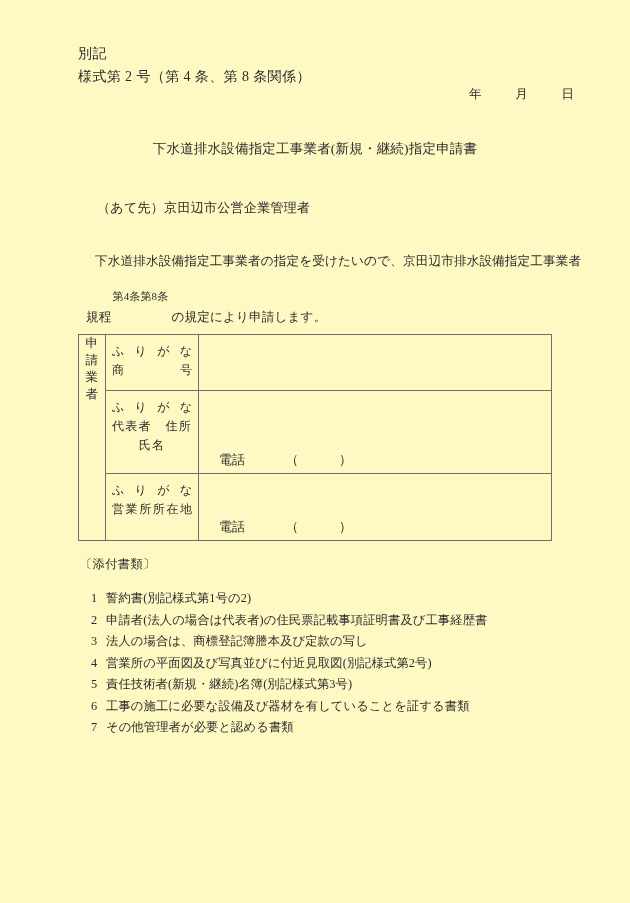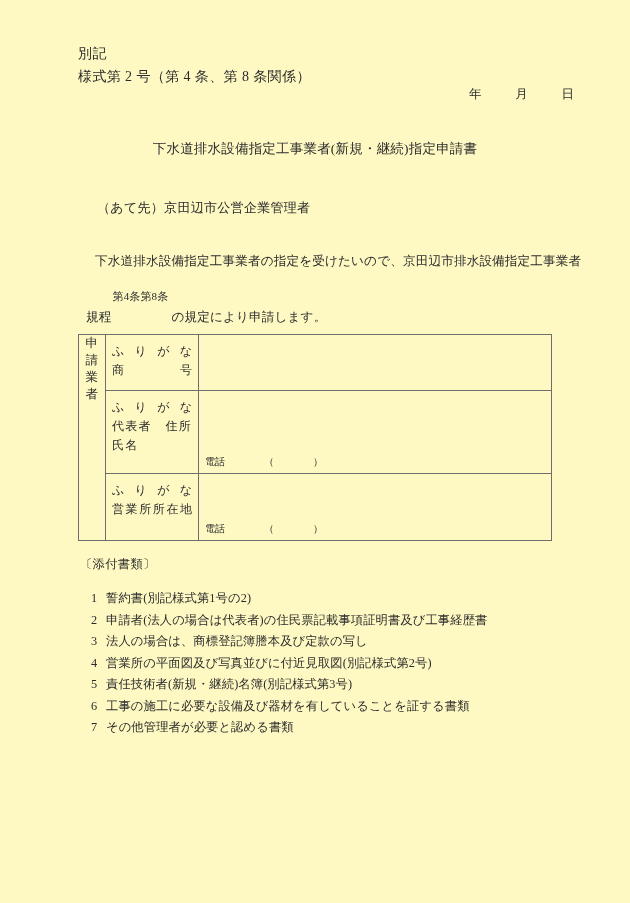--- a/index.html
+++ b/index.html
@@ -131,32 +131,32 @@
   .label-inner {
     padding: 7px 6px 6px 6px;
     font-size: 12px;
     line-height: 19px;
   }
   .spread {
     display: flex;
     justify-content: space-between;
     letter-spacing: 0;
   }
-  .spread.right  { justify-content: flex-start; }
+  .spread.right  { justify-content: center; }
   .tight { letter-spacing: 1.2px; white-space: nowrap; }
 
   .value-inner {
     position: relative;
     height: 100%;
   }
   .tel {
     position: absolute;
-    left: 6px;
+    left: 20px;
     bottom: 4px;
-    font-size: 10px;
+    font-size: 13px;
     white-space: nowrap;
     margin-top: 20px;
   }
   .tel .s1 { display: inline-block; width: 34px; }
   .tel .s2 { display: inline-block; width: 34px; }
 
   .r1 { height: 55px; }
   .r2 { height: 82px; }
   .r3 { height: 66px; }
 

